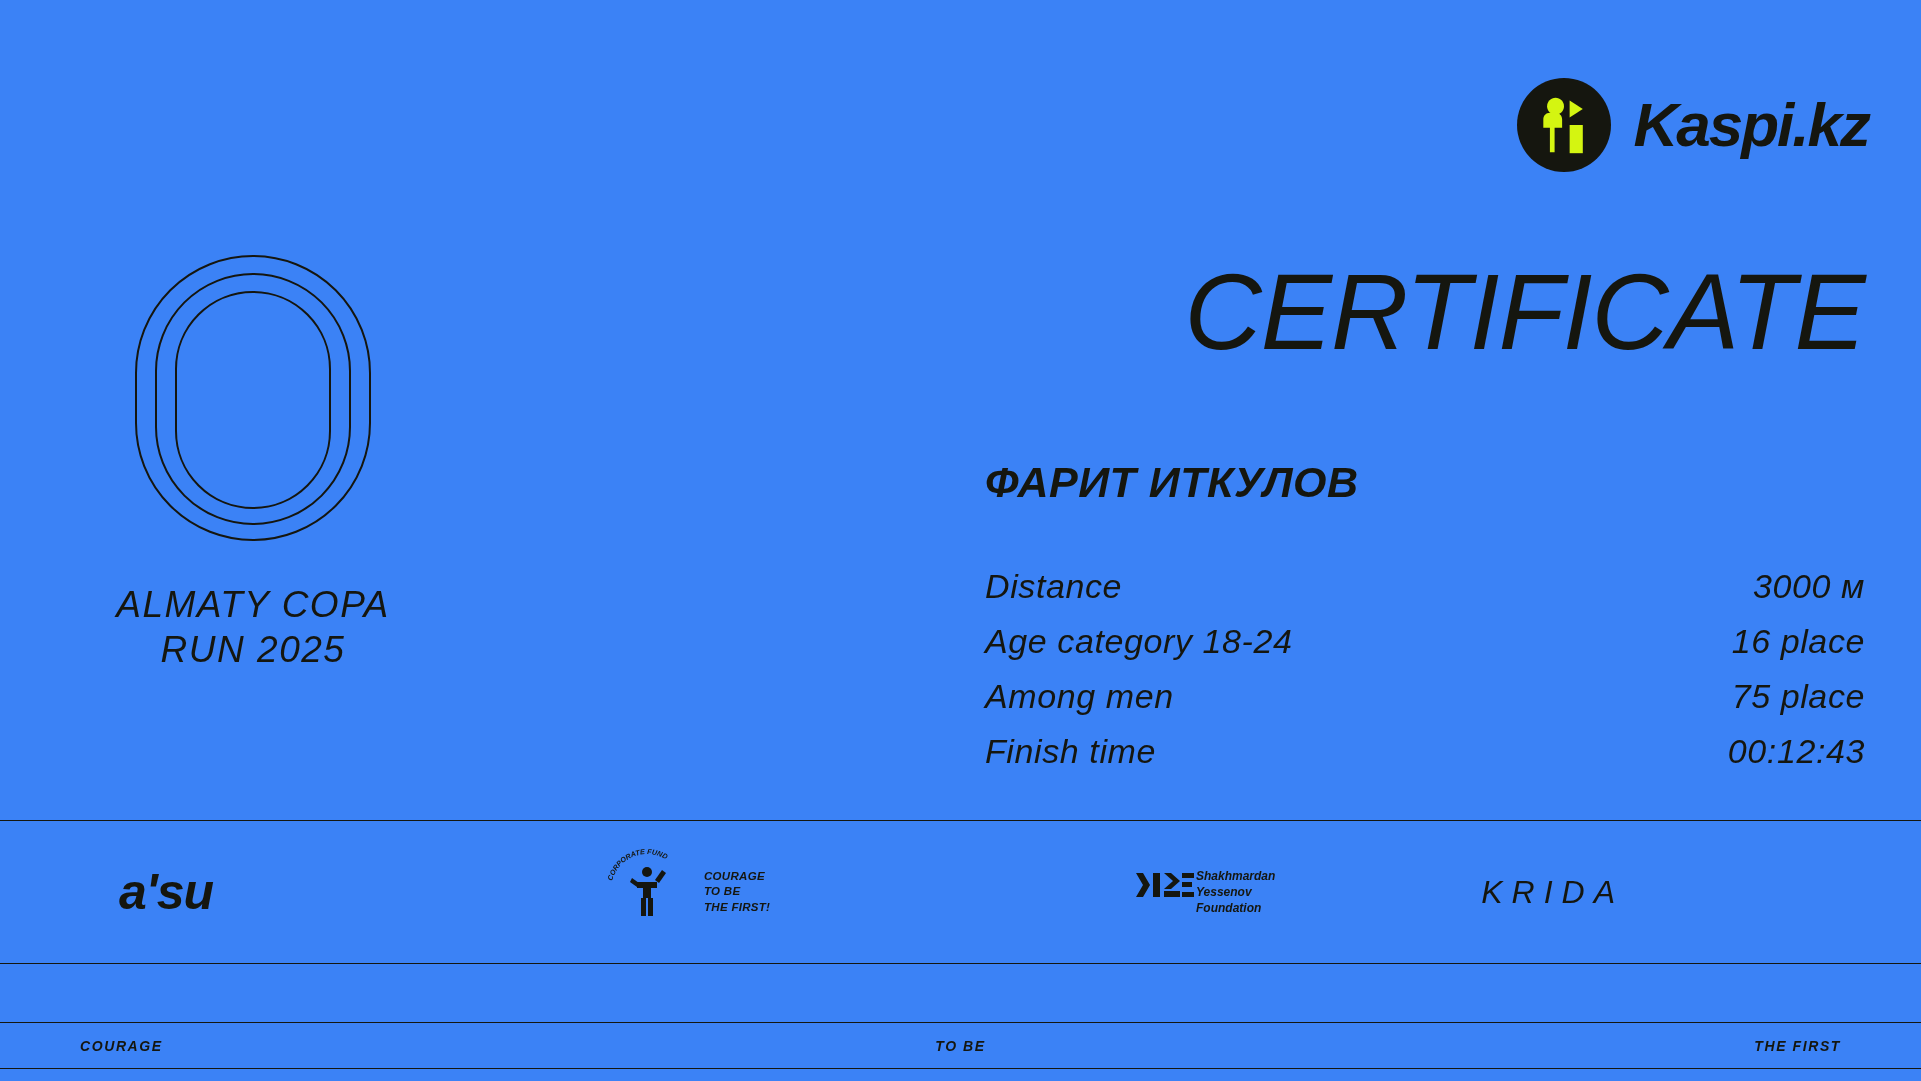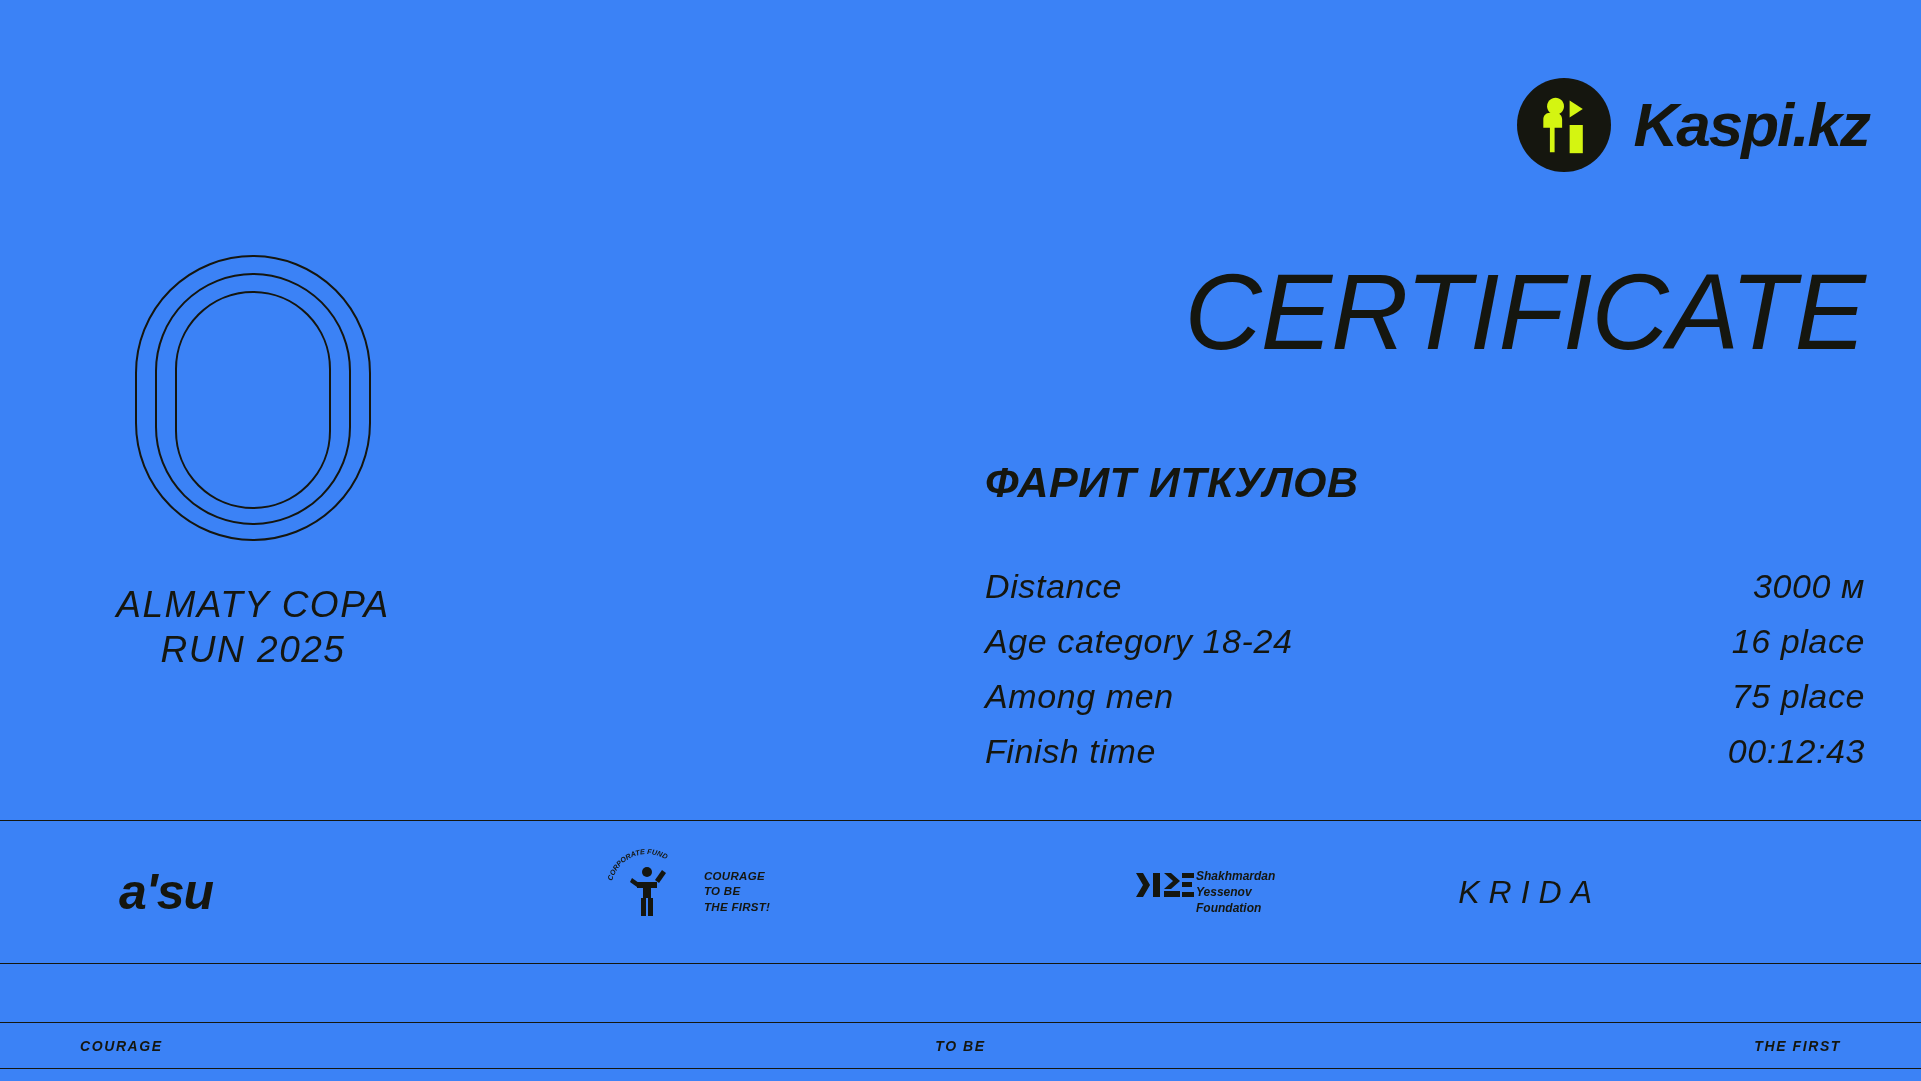--- a/index.html
+++ b/index.html
@@ -138,21 +138,21 @@
     letter-spacing: 0.3px; white-space: pre-line;
   }
   .sponsor-yessenov {
     position: absolute; left: 1095px;
     display: flex; align-items: center; 
   }
   .yessenov-text {
     font-size: 12px; line-height: 1.35; font-weight: bold; white-space: pre-line;
   }
   .sponsor-krida {
-    position: absolute; right: 91px;
+    position: absolute; right: 68px;
     font-size: 32px; letter-spacing: 9px; font-weight: 300;
     display: flex; align-items: center; gap: 8px;
   }
 
   
   .footer-slogan {
     position: absolute;
     left: 0; top: 1023px;
     width: 1921px; height: 45px;
     display: flex; align-items: center;

